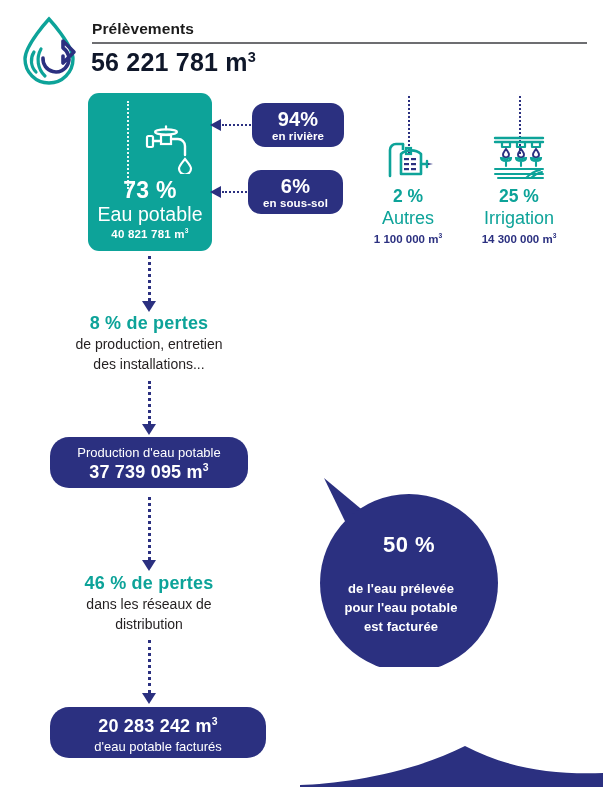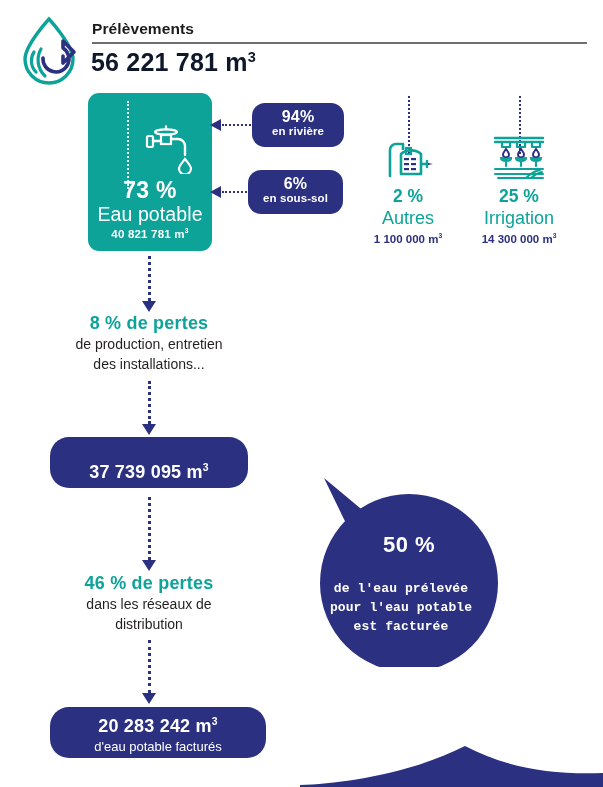--- a/index.html
+++ b/index.html
@@ -50,21 +50,21 @@
   #teal-vol{
     position:absolute;left:0;right:0;top:134px;
     font-size:11.5px;font-weight:bold;letter-spacing:.2px;
   }
 
   
   .pill{
     position:absolute;background:#2b3080;border-radius:13px;
     color:#fff;text-align:center;
   }
-  .pill .pct{display:block;font-size:16px;font-weight:bold;letter-spacing:.2px;}
+  .pill .pct{display:block;font-size:20px;font-weight:bold;letter-spacing:.2px;}
   .pill .sub{display:block;font-size:11.5px;font-weight:bold;letter-spacing:.1px;margin-top:-1px;}
   #pill-river{left:252px;top:103px;width:92px;height:44px;padding-top:5px;box-sizing:border-box;}
   #pill-ground{left:248px;top:170px;width:95px;height:44px;padding-top:5px;box-sizing:border-box;}
 
   
   .side-arrow{position:absolute;height:12px;}
   .side-arrow .dots{
     position:absolute;left:12px;top:5px;height:0;
     border-top:2.4px dotted #2b3080;
   }
@@ -121,21 +121,21 @@
   #badge-billed .l1{position:absolute;left:0;right:0;top:9px;font-size:18px;font-weight:bold;letter-spacing:.2px;}
   #badge-billed .l2{position:absolute;left:0;right:0;top:32px;font-size:13px;font-weight:400;}
 
   
   #bubble{position:absolute;left:312px;top:472px;width:200px;height:195px;}
   #bubble-text{
     position:absolute;left:8px;top:22px;width:178px;height:178px;
     color:#fff;text-align:center;
   }
   #bubble-pct{position:absolute;left:0;right:0;top:38px;font-size:22px;font-weight:bold;letter-spacing:.5px;}
-  #bubble-sub{position:absolute;left:0;right:16px;top:85px;font-size:13px;font-weight:bold;line-height:19px;letter-spacing:.1px;font-family:Liberation Mono, monospace;}
+  #bubble-sub{position:absolute;left:0;right:16px;top:85px;font-size:13px;font-weight:bold;line-height:19px;letter-spacing:.1px;}
 
   
   #wave{position:absolute;left:300px;top:722px;width:303px;height:65px;}
 </style>
 </head>
 <body>
 
 <div id="stage">
 
   <svg id="drop-logo" viewBox="0 0 74 72">
@@ -256,20 +256,21 @@
     <span class="d1">de production, entretien</span>
     <span class="d2">des installations...</span>
   </div>
 
   <div class="vconn" style="top:381px;height:54px;">
     <div class="dots" style="height:43px;"></div>
     <div class="head"></div>
   </div>
 
   <div class="nbadge" id="badge-production">
+    <div class="l1">Production d'eau potable</div>
     <div class="l2">
       <span>37 739 095  m</span><span class="sup">3</span>
     </div>
   </div>
 
   <div class="vconn" style="top:497px;height:74px;">
     <div class="dots" style="height:63px;"></div>
     <div class="head"></div>
   </div>
 

